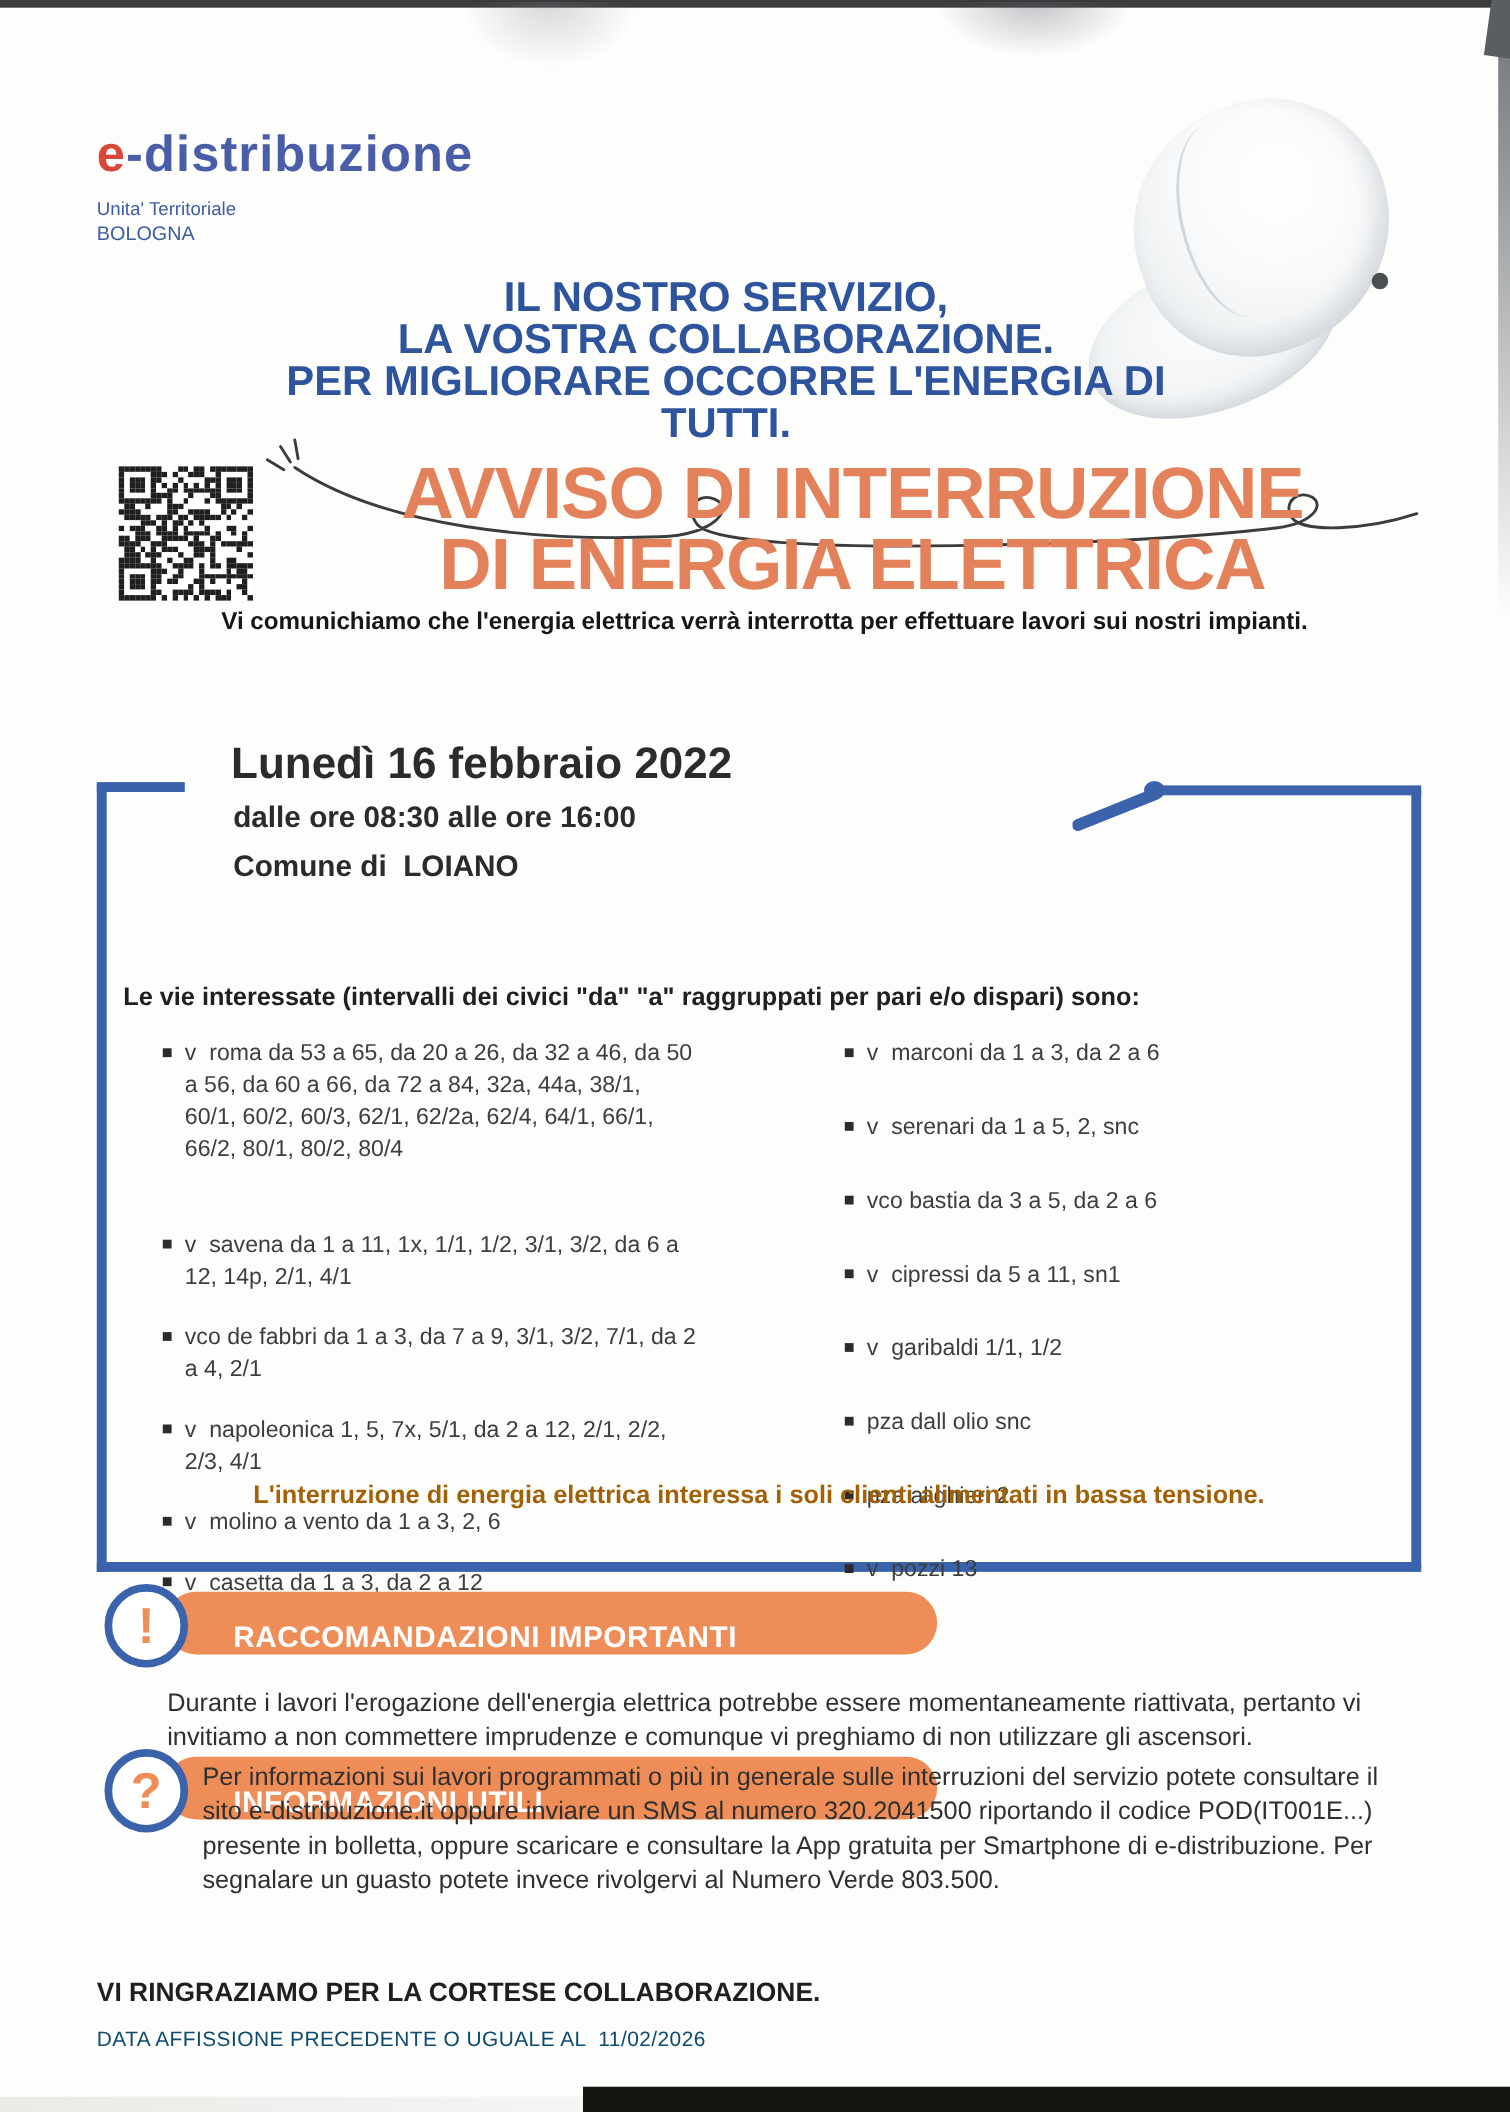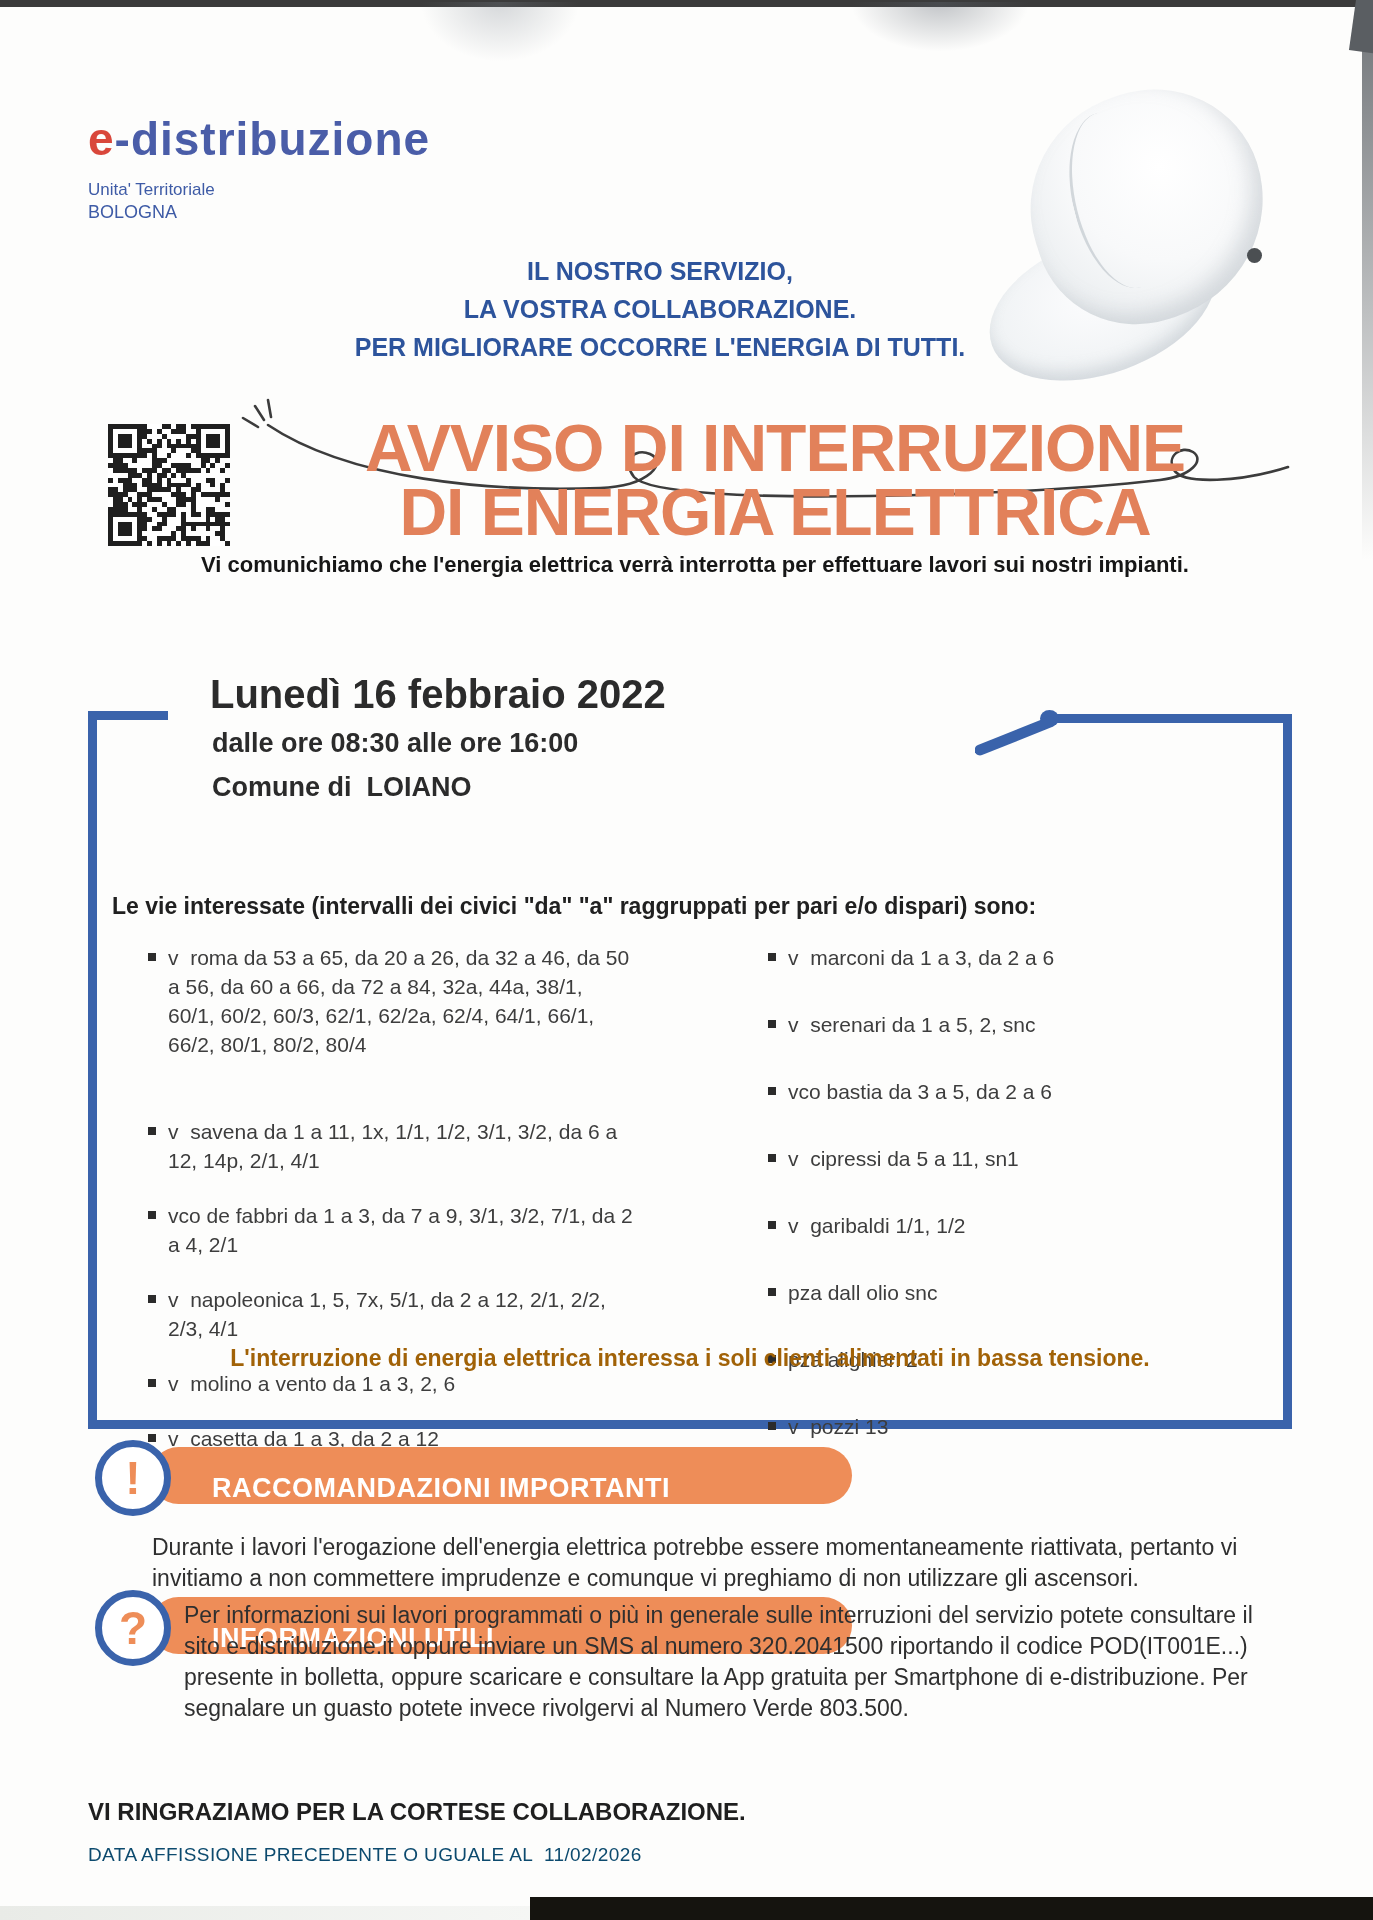--- a/index.html
+++ b/index.html
@@ -31,21 +31,21 @@
     transform:rotate(-18deg);box-shadow:inset -8px -12px 20px rgba(160,170,178,.35);}
   .helmet .ridge{position:absolute;left:88px;top:30px;width:90px;height:180px;border:0 solid transparent;
     border-left:3px solid rgba(200,206,211,.8);border-radius:50%;transform:rotate(-14deg);}
   .helmet .brim{position:absolute;left:0px;top:158px;width:235px;height:135px;border-radius:50%;
     background:radial-gradient(ellipse at 50% 40%,#fdfdfe,#eff2f4 70%,#e3e7ea);
     transform:rotate(-20deg);box-shadow:inset 0 -9px 15px rgba(150,160,168,.3);}
   .helmet .dot{position:absolute;left:262px;top:168px;width:15px;height:15px;border-radius:50%;background:#4b4f52;}
 
   
   .hdr{position:absolute;left:230px;top:252px;width:860px;text-align:center;
-    font-weight:bold;font-size:25px;line-height:38px;color:#2d549c;}
+    font-weight:bold;font-size:38px;line-height:38px;color:#2d549c;}
 
   
   .cord{position:absolute;left:230px;top:330px;width:1120px;height:190px;}
 
   
   #qr{position:absolute;left:108px;top:424px;width:122px;height:122px;display:grid;
     grid-template-columns:repeat(25,1fr);grid-template-rows:repeat(25,1fr);background:#fff;}
   #qr i{background:#fff;}
   #qr i.b{background:#1f1f1f;}
 

